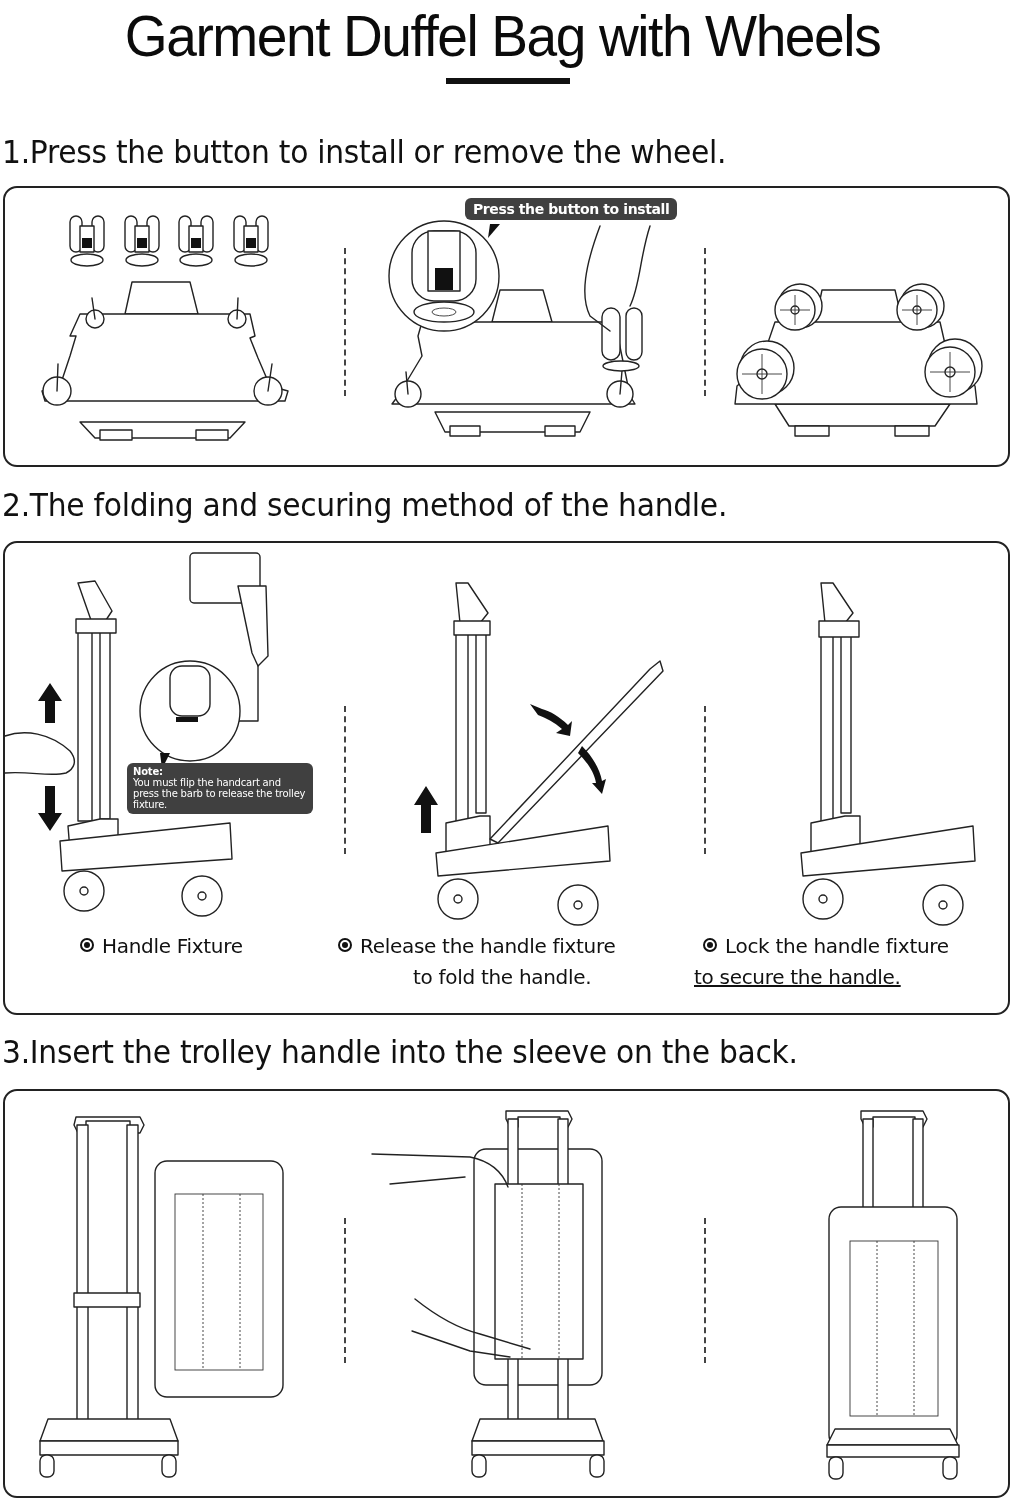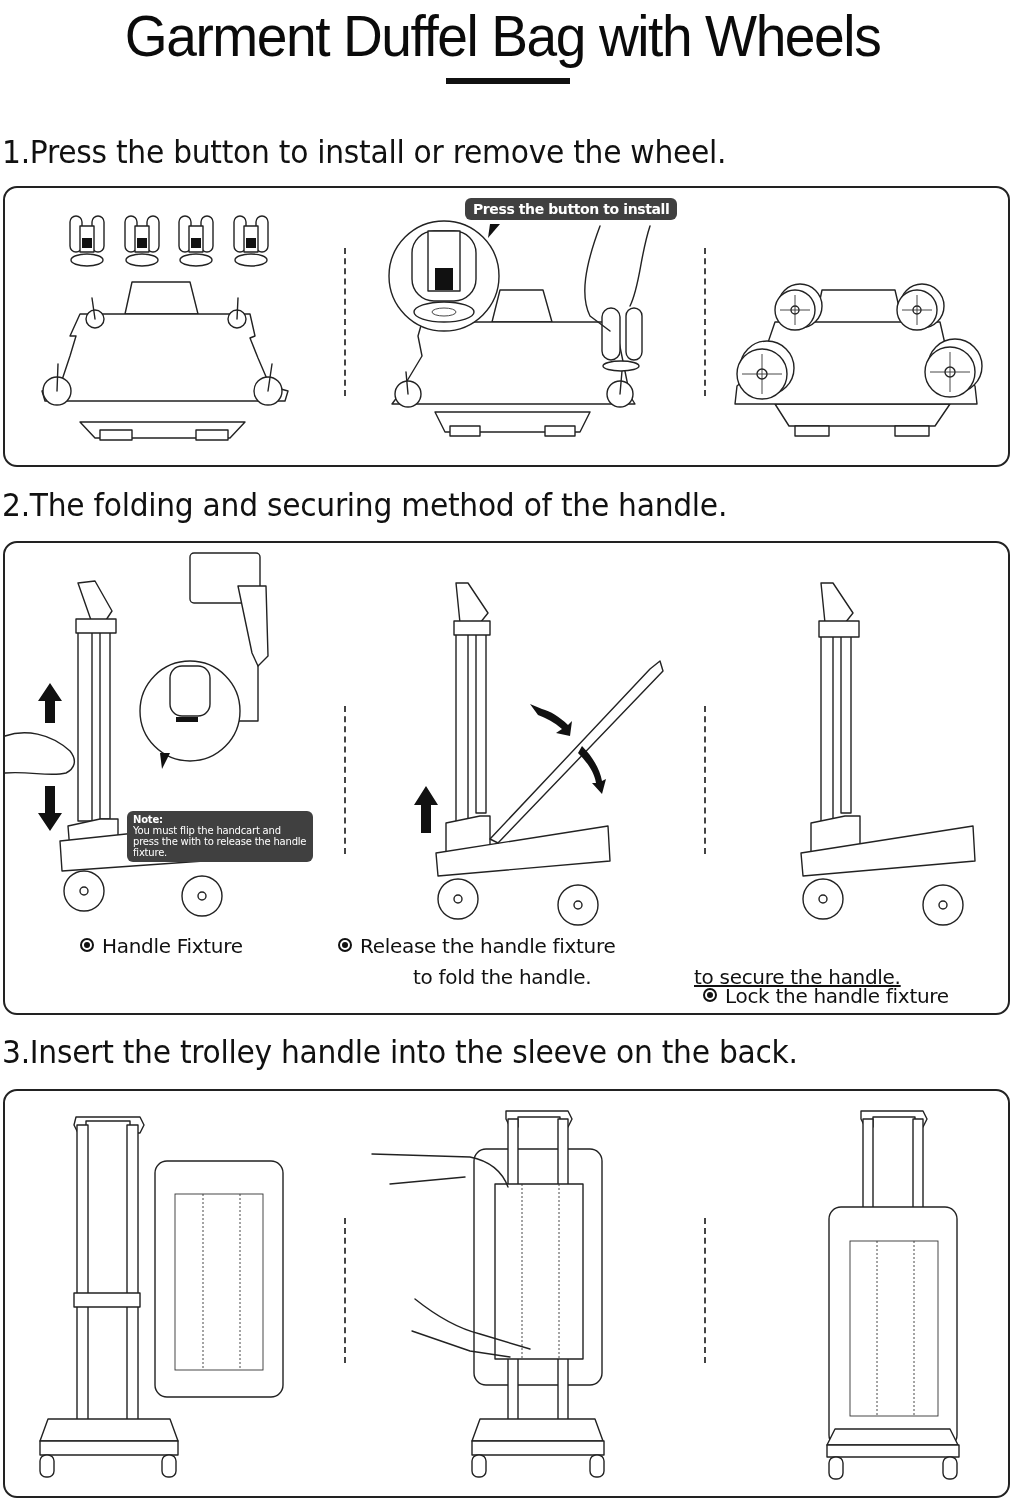--- a/index.html
+++ b/index.html
@@ -13,21 +13,21 @@
                   font-family: "DejaVu Sans", sans-serif; letter-spacing: -0.3px; transform: scaleX(0.93); transform-origin: left; }
   .panel { position: absolute; left: 3px; width: 1007px; border: 2px solid #222; border-radius: 14px; background: #fff; box-sizing: border-box; }
   .dash { position: absolute; width: 0; border-left: 2px dashed #444; }
   svg { position: absolute; overflow: visible; }
   .line { fill: none; stroke: #222; stroke-width: 1.4; stroke-linejoin: round; stroke-linecap: round; }
   .thin { fill: none; stroke: #333; stroke-width: 0.9; }
   .white { fill: #fff; stroke: #222; stroke-width: 1.4; stroke-linejoin: round; }
   .dark { fill: #111; stroke: none; }
   .callout { position: absolute; background: #404040; color: #fff; border-radius: 6px; font-family: "DejaVu Sans", sans-serif; }
   .callout-install { left: 465px; top: 198px; padding: 3px 8px; font-size: 14px; font-weight: bold; letter-spacing: -0.4px; white-space: nowrap; }
-  .callout-note { left: 127px; top: 763px; width: 186px; padding: 3px 6px 4px 6px; font-size: 10px; line-height: 11px; letter-spacing: -0.2px; box-sizing: border-box; margin-top: 48px; }
+  .callout-note { left: 127px; top: 763px; width: 186px; padding: 3px 6px 4px 6px; font-size: 10px; line-height: 11px; letter-spacing: -0.2px; box-sizing: border-box; }
   .callout-note b { display: block; }
   .caption { position: absolute; font-size: 20px; color: #111; font-family: "DejaVu Sans", sans-serif; letter-spacing: -0.3px; white-space: nowrap; }
   .caption .radio { display: inline-block; width: 14px; height: 14px; border: 2px solid #111; border-radius: 50%; box-sizing: border-box; position: relative; margin-right: 8px; vertical-align: 1px; }
   .caption .radio::after { content: ""; position: absolute; left: 2px; top: 2px; width: 6px; height: 6px; border-radius: 50%; background: #111; }
 </style>
 </head>
 <body>
 
 <div class="title">Garment Duffel Bag with Wheels</div>
 <div class="title-rule"></div>
@@ -177,21 +177,21 @@
     <path class="white" d="M238,45 L266,45 L268,115 L258,125 L252,112 Z"></path>
     <polyline class="line" points="258,125 258,180 235,180"></polyline>
     <circle class="white" cx="190" cy="170" r="50"></circle>
     <rect class="white" x="170" y="125" width="40" height="50" rx="12"></rect>
     <rect class="dark" x="176" y="176" width="22" height="5"></rect>
     <path class="dark" d="M160,212 L170,212 L162,228 Z"></path>
   </g>
 </svg>
 <div class="callout callout-note">
   <b>Note:</b>
-  <span>You must flip the handcart and press the with to release the handle fixture.</span>
+  <span>You must flip the handcart and press the barb to release the trolley fixture.</span>
 </div>
 
 <svg style="left:340px;top:541px;" width="365" height="390">
   <g>
     <path class="white" d="M116,42 L128,42 L148,72 L140,82 L120,82 Z"></path>
     <rect class="white" x="116" y="82" width="12" height="200"></rect>
       <rect class="white" x="136" y="92" width="10" height="180"></rect>
     <rect class="white" x="114" y="80" width="36" height="14"></rect>
     <path class="white" d="M106,282 L140,275 L150,275 L150,310 L106,312 Z"></path>
     <path class="white" d="M96,312 L268,285 L270,320 L98,335 Z"></path>
@@ -221,21 +221,21 @@
   </g>
 </svg>
 
 <div class="caption" style="left:80px;top:934px;">
   <span class="radio"></span><span>Handle Fixture</span>
 </div>
 <div class="caption" style="left:338px;top:934px;text-align:right;">
   <span class="radio"></span><span>Release the handle fixture</span>
 </div>
 <div class="caption" style="left:413px;top:965px;text-align:center;">to fold the handle.</div>
-<div class="caption" style="left:703px;top:984px;text-align:center;">
+<div class="caption" style="left:703px;top:934px;text-align:center;">
   <span class="radio"></span><span>Lock the handle fixture</span>
 </div>
 <div class="caption" style="left:694px;top:965px;text-decoration:underline;">to secure the handle.</div>
 
 <div class="step-heading" style="top:1033px;">3.Insert the trolley handle into the sleeve on the back.</div>
 <div class="panel" style="top:1089px;height:409px;"></div>
 <div class="dash" style="left:344px;top:1218px;height:145px;"></div>
 <div class="dash" style="left:704px;top:1218px;height:145px;"></div>
 
 <svg style="left:0;top:1089px;" width="340" height="409">

